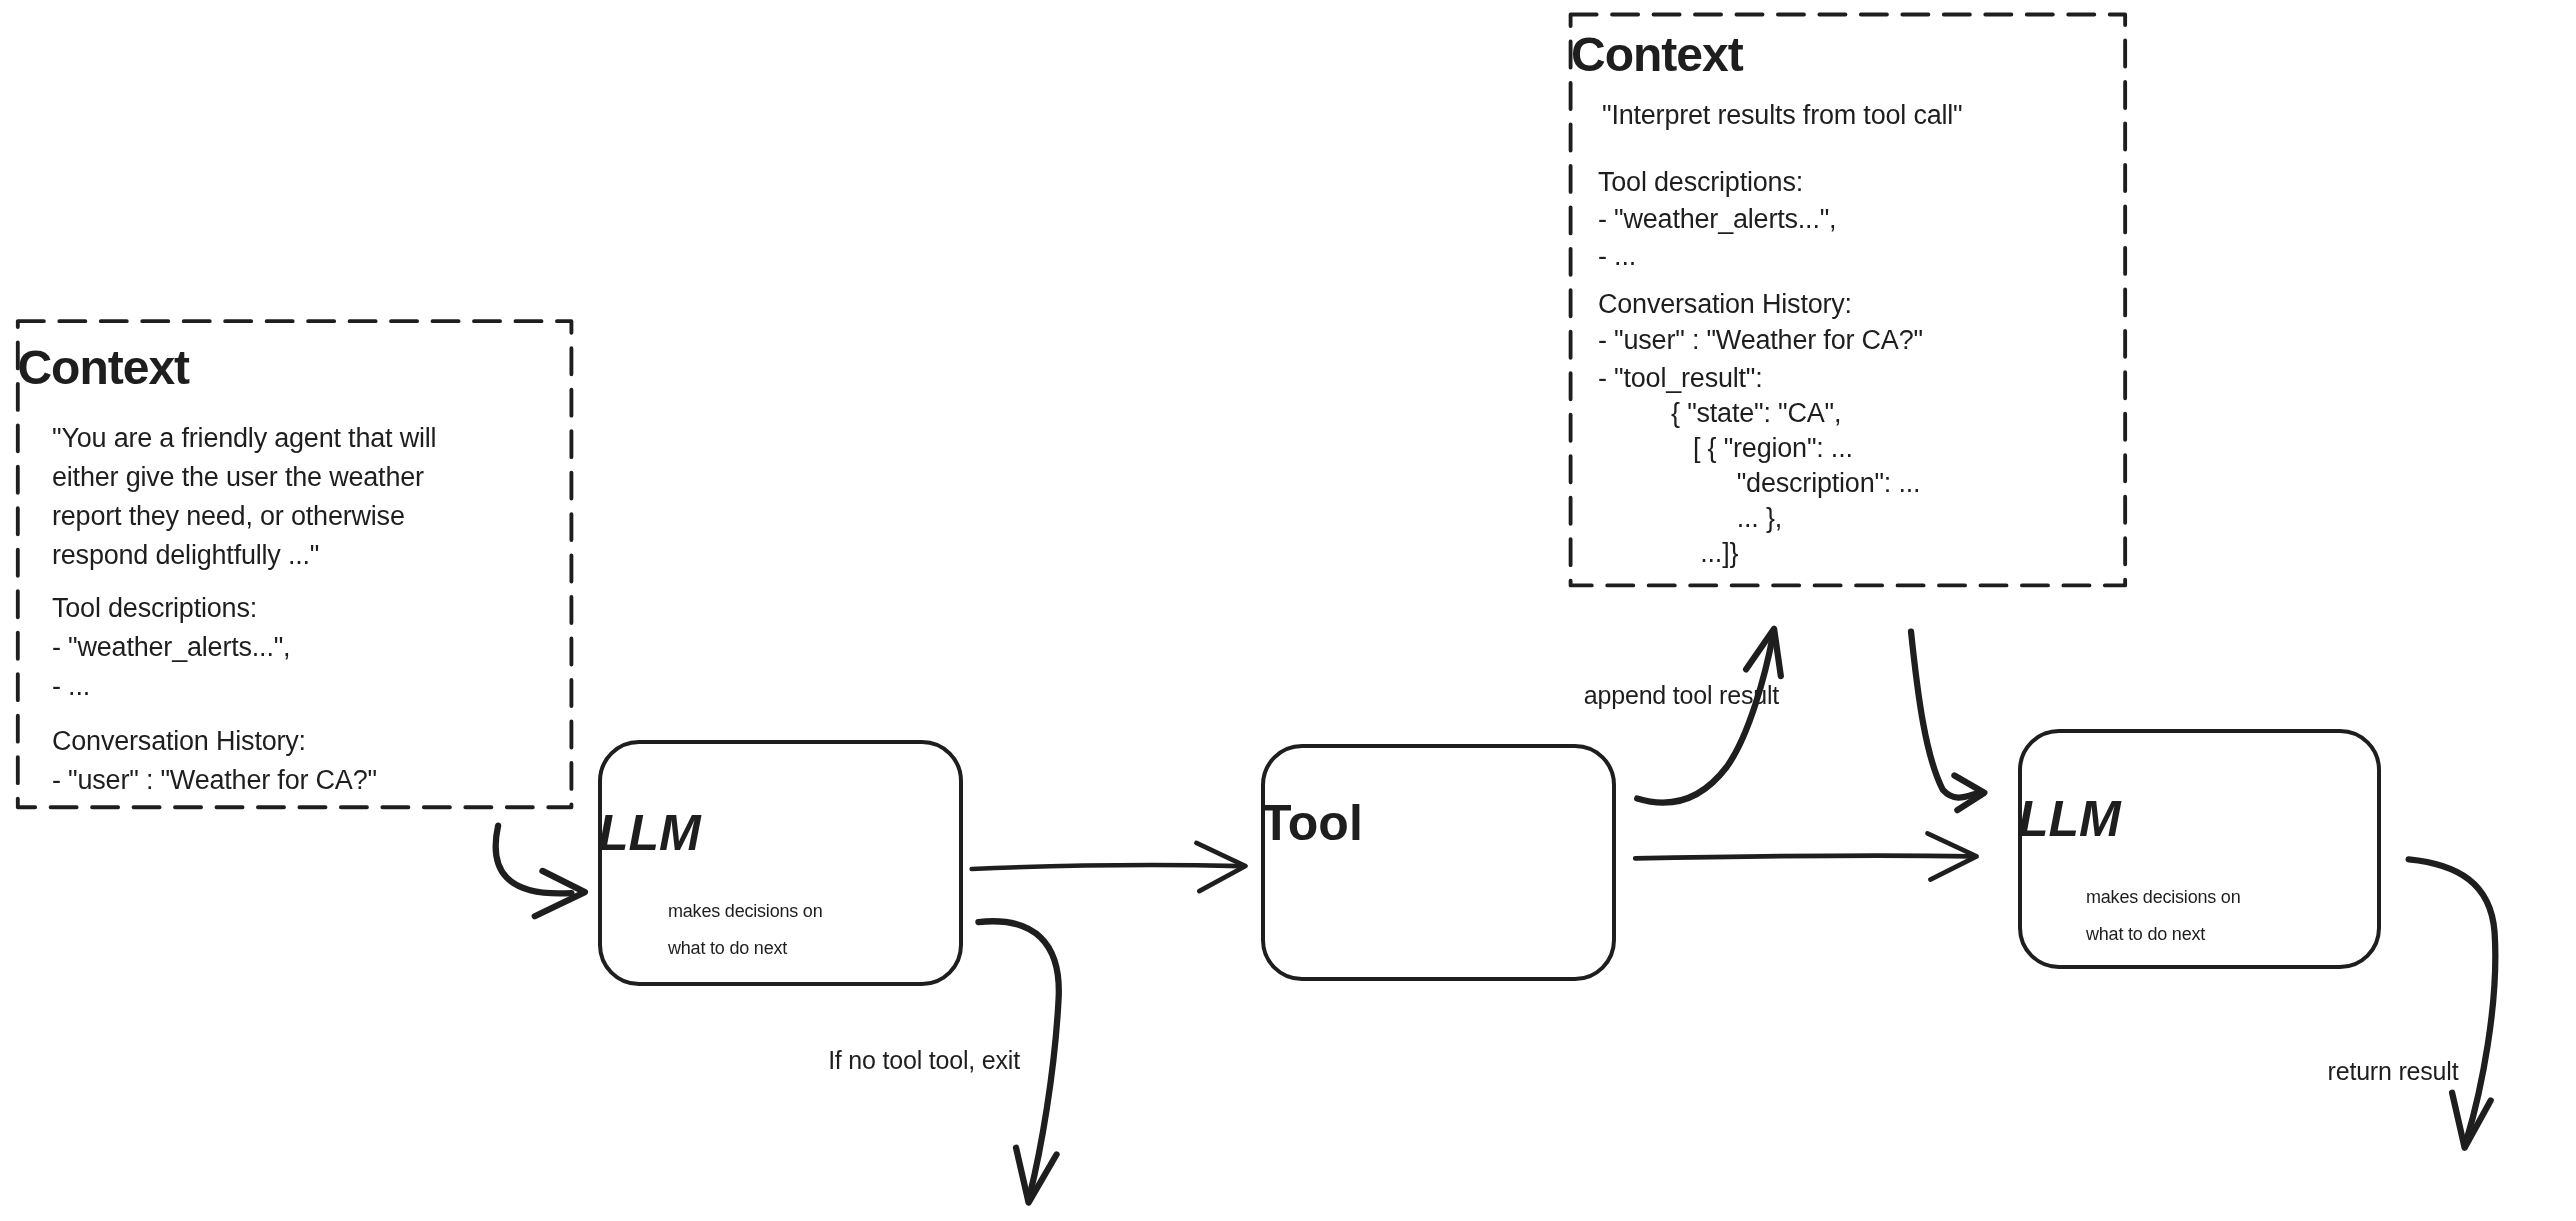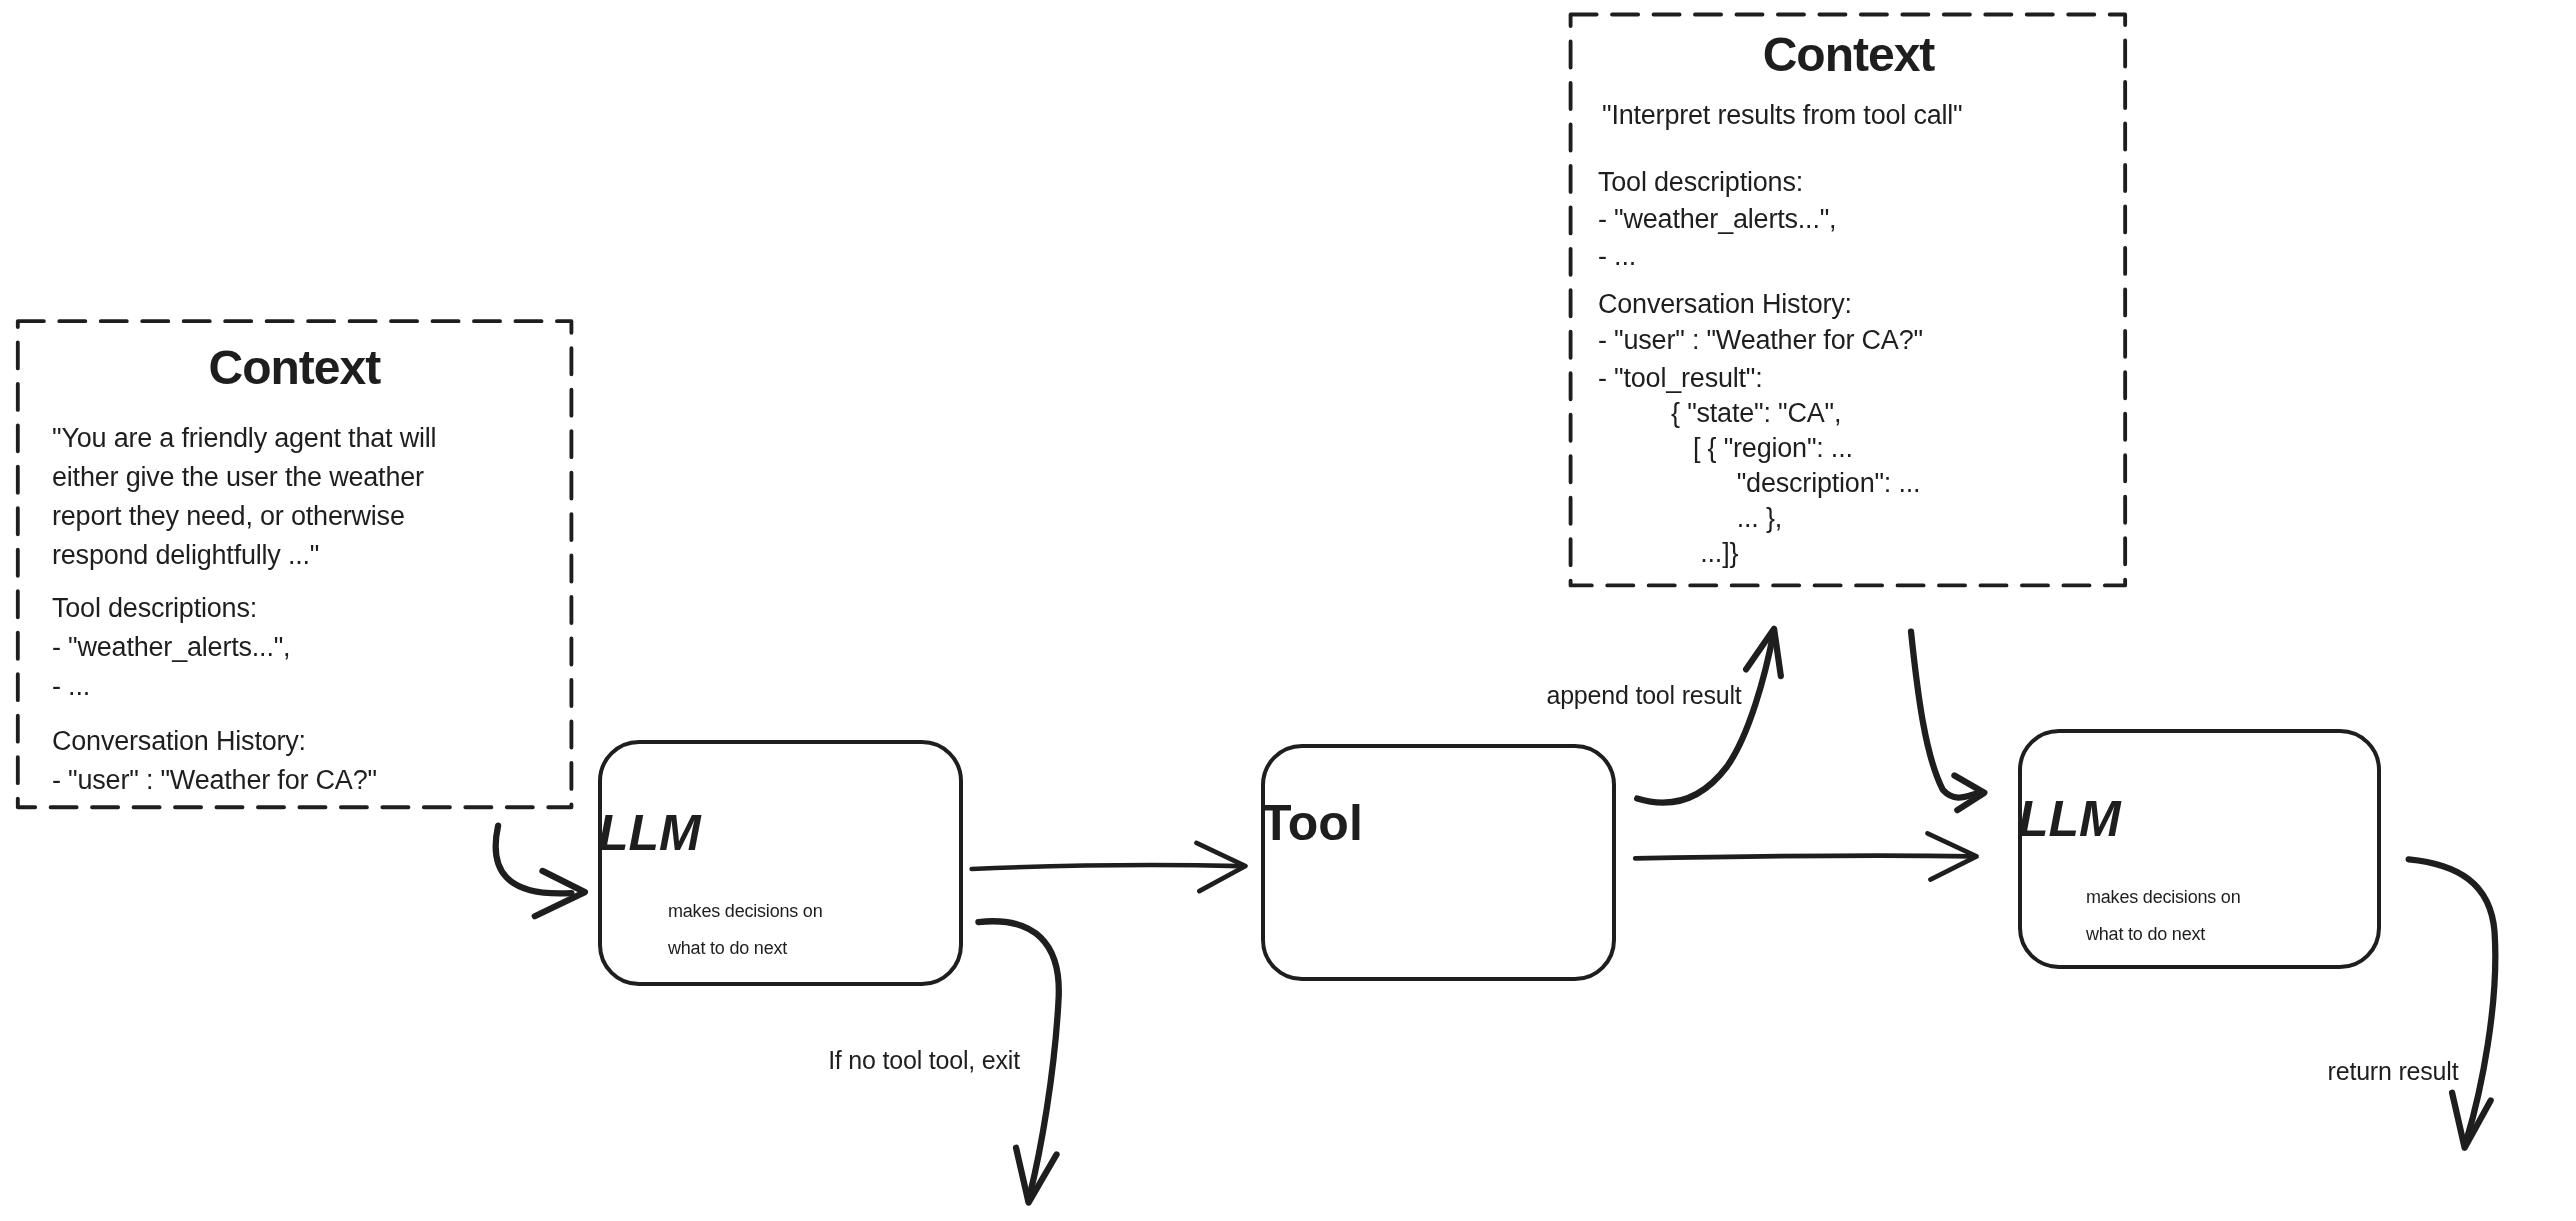--- a/index.html
+++ b/index.html
@@ -33,21 +33,20 @@
   }
   .w6 { stroke-width: 6.5; }
   .w5 { stroke-width: 4.8; }
   .dashed { stroke-width: 4; stroke-dasharray: 27 16; }
 
   .ctx-title {
     position: absolute;
     font-size: 48px;
     font-weight: 700;
     letter-spacing: -1px;
-    text-align: center;
     white-space: nowrap;
   }
   .ctx-block {
     position: absolute;
     font-size: 27px;
     line-height: 39px;
     white-space: pre-wrap;
     letter-spacing: -0.2px;
   }
   .ctx-block.tight37 { line-height: 36px; }
@@ -161,18 +160,18 @@
 what to do next</div>
 
   <div class="node" style="left:1261px; top:744px; width:355px; height:237px;"></div>
   <div class="node-title" style="left:1261px; top:794px; width:387px;">Tool</div>
 
   <div class="node" style="left:2018px; top:729px; width:363px; height:240px;"></div>
   <div class="node-title italic" style="left:2018px; top:790px; width:363px;">LLM</div>
   <div class="node-sub" style="left:2086px; top:879px;">makes decisions on
 what to do next</div>
 
-  <div class="edge-label" style="left:1509px; top:681px; width:270px;">append tool result</div>
+  <div class="edge-label" style="left:1509px; top:681px; width:270px;text-align:right;">append tool result</div>
   <div class="edge-label" style="left:789px; top:1046px; width:270px;">If no tool tool, exit</div>
   <div class="edge-label" style="left:2258px; top:1057px; width:270px;text-align:center;">return result</div>
 
 </div>
 
 
 </body></html>

